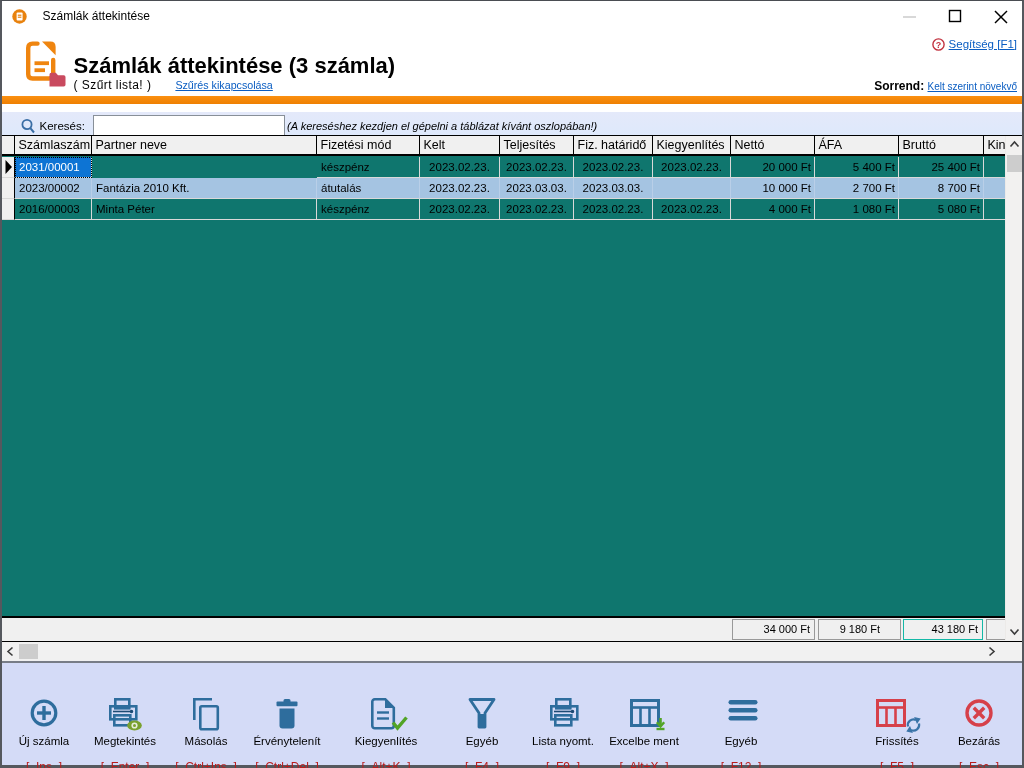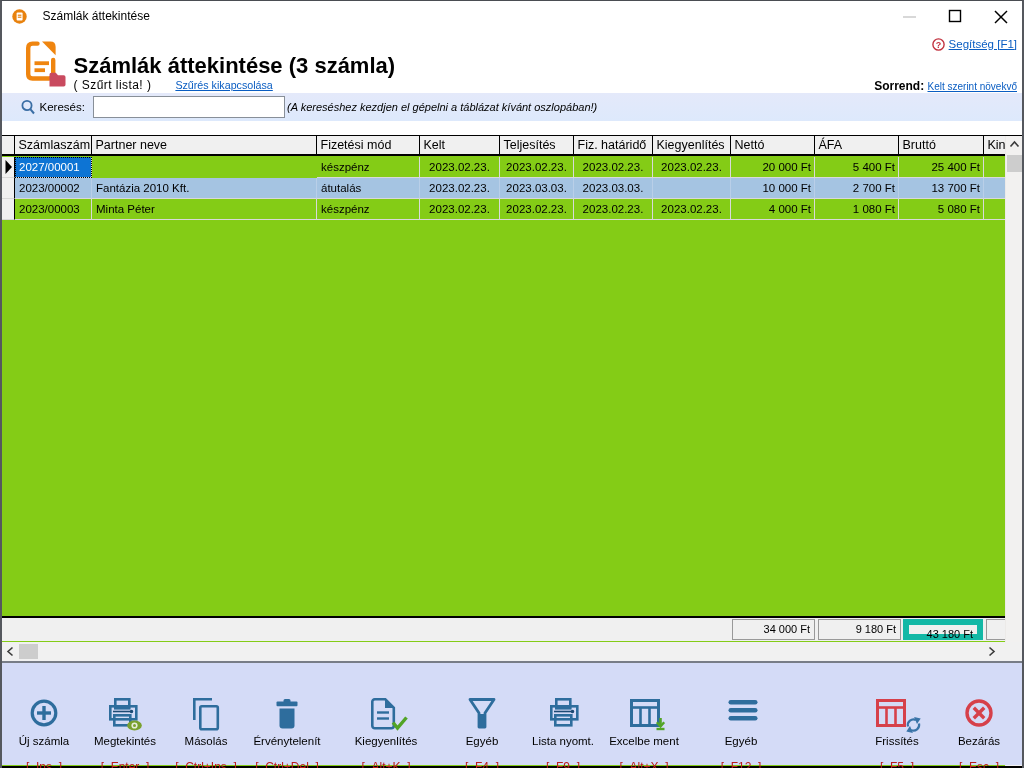--- a/index.html
+++ b/index.html
@@ -17,26 +17,26 @@
 #subline { position:absolute; left:71.5px; top:46.5px; font-size:12px; color:#000; letter-spacing:0.45px; }
 #subline a { color:#0a5dc2; text-decoration:underline; margin-left:24px; font-size:10.7px; letter-spacing:0; }
 #helpline { position:absolute; right:5px; top:7px; font-size:11.5px; }
 #helpline a { color:#0a5dc2; text-decoration:underline; }
 #sorrend { position:absolute; right:5px; top:48px; font-size:12px; color:#000; }
 #sorrend b { font-weight:bold; }
 #sorrend a { color:#0a5dc2; text-decoration:underline; font-size:10px; }
 
 #orangebar { position:absolute; left:2px; right:2px; top:96px; height:8px; background:linear-gradient(#fb9010,#ee7f02); }
 
-#searchbar { position:absolute; left:2px; right:2px; top:93px; height:28px; background:linear-gradient(#e4e9fa,#dde9fc); }
+#searchbar { position:absolute; left:2px; right:2px; top:112px; height:28px; background:linear-gradient(#e4e9fa,#dde9fc); }
 #searchlabel { position:absolute; left:37.5px; top:7.5px; font-size:11.5px; color:#000; }
 #searchinput { position:absolute; left:91px; top:3px; width:192px; height:22px; background:#fff; border:1px solid #888f98; }
 #searchhint { position:absolute; left:285px; top:7.5px; font-size:11px; color:#000;font-style:italic; }
 
-#grid { position:absolute; left:2px; top:135px; width:1020px; height:633px; background:#84cc16; border-top:1px solid #000; border-bottom:2px solid #000; }
+#grid { position:absolute; left:2px; top:135px; width:1020px; height:507px; background:#0f766e; border-top:1px solid #000; border-bottom:2px solid #000; }
 .hdrcell { position:absolute; top:0; height:20px; background:#f0f0f0; border-right:1px solid #000; border-bottom:2px solid #000; font-size:12.5px; line-height:19px; color:#000; padding-left:3.5px; white-space:nowrap; overflow:hidden; }
 .gutter { position:absolute; background:#f0f0f0; border-right:1px solid #000; }
 .cell { position:absolute; font-size:11.5px; line-height:20px; color:#000; white-space:nowrap; overflow:hidden; border-right:1px solid #d9d9d9; border-bottom:1px solid #d9d9d9; padding-left:4px; }
 .r { text-align:right; padding-right:3px; }
 .c { text-align:center; padding-left:0; }
 
 #vscroll { position:absolute; right:0; top:0; width:16px; height:100%; background:#f2f1f0; border-left:1px solid #eceae8; }
 #hscroll { position:absolute; left:2px; right:2px; top:642px; height:19px; background:#f1f1f1; }
 
 #toolbar { position:absolute; left:2px; right:2px; top:661px; bottom:3px; background:#d4dbf7; border-top:2px solid #787d87; }
@@ -105,59 +105,59 @@
   <div class="hdrcell" style="left:982px;width:21px;border-right:none">Kinnlevőség</div>
 
   <div class="gutter" style="left:0;top:21px;width:13px;height:21px;border-bottom:1px solid #d9d9d9">
     <svg width="13" height="20" viewBox="0 0 13 20">
         <path d="M3.5 3 L10 10 L3.5 17 z" fill="#000"></path>
       </svg>
   </div>
   <div class="gutter" style="left:0;top:42px;width:13px;height:21px;border-bottom:1px solid #d9d9d9"></div>
   <div class="gutter" style="left:0;top:63px;width:13px;height:21px;border-bottom:1px solid #d9d9d9"></div>
 
-  <div class="cell" style="left:13px;top:21px;width:77px;height:21px;background:#0d74d4;color:#fff;outline:1px dotted #000;outline-offset:-1px;">2027/00001</div>
+  <div class="cell" style="left:13px;top:21px;width:77px;height:21px;background:#0d74d4;color:#fff;outline:1px dotted #000;outline-offset:-1px;">2031/00001</div>
   <div class="cell" style="left:315px;top:21px;width:103px;height:21px">készpénz</div>
   <div class="cell c" style="left:418px;top:21px;width:80px;height:21px">2023.02.23.</div>
   <div class="cell c" style="left:498px;top:21px;width:74px;height:21px">2023.02.23.</div>
   <div class="cell c" style="left:572px;top:21px;width:79px;height:21px">2023.02.23.</div>
   <div class="cell c" style="left:651px;top:21px;width:78px;height:21px">2023.02.23.</div>
   <div class="cell r" style="left:729px;top:21px;width:84px;height:21px">20 000 Ft</div>
   <div class="cell r" style="left:813px;top:21px;width:84px;height:21px">5 400 Ft</div>
   <div class="cell r" style="left:897px;top:21px;width:85px;height:21px">25 400 Ft</div>
   <div class="cell" style="left:982px;top:21px;width:21px;height:21px;border-right:none"></div>
 
   <div class="cell" style="left:13px;top:42px;width:77px;height:21px;background:#a5c4e2;border-right-color:#b9cfe8">2023/00002</div>
   <div class="cell" style="left:90px;top:42px;width:225px;height:21px;background:#a5c4e2;border-right-color:#b9cfe8">Fantázia 2010 Kft.</div>
   <div class="cell" style="left:315px;top:42px;width:103px;height:21px;background:#a5c4e2;border-right-color:#b9cfe8">átutalás</div>
   <div class="cell c" style="left:418px;top:42px;width:80px;height:21px;background:#a5c4e2;border-right-color:#b9cfe8">2023.02.23.</div>
   <div class="cell c" style="left:498px;top:42px;width:74px;height:21px;background:#a5c4e2;border-right-color:#b9cfe8">2023.03.03.</div>
   <div class="cell c" style="left:572px;top:42px;width:79px;height:21px;background:#a5c4e2;border-right-color:#b9cfe8">2023.03.03.</div>
   <div class="cell" style="left:651px;top:42px;width:78px;height:21px;background:#a5c4e2;border-right-color:#b9cfe8"></div>
   <div class="cell r" style="left:729px;top:42px;width:84px;height:21px;background:#a5c4e2;border-right-color:#b9cfe8">10 000 Ft</div>
   <div class="cell r" style="left:813px;top:42px;width:84px;height:21px;background:#a5c4e2;border-right-color:#b9cfe8">2 700 Ft</div>
-  <div class="cell r" style="left:897px;top:42px;width:85px;height:21px;background:#a5c4e2;border-right-color:#b9cfe8">13 700 Ft</div>
+  <div class="cell r" style="left:897px;top:42px;width:85px;height:21px;background:#a5c4e2;border-right-color:#b9cfe8">8 700 Ft</div>
   <div class="cell" style="left:982px;top:42px;width:21px;height:21px;background:#a5c4e2;border-right:none"></div>
 
-  <div class="cell" style="left:13px;top:63px;width:77px;height:21px">2023/00003</div>
+  <div class="cell" style="left:13px;top:63px;width:77px;height:21px">2016/00003</div>
   <div class="cell" style="left:90px;top:63px;width:225px;height:21px">Minta Péter</div>
   <div class="cell" style="left:315px;top:63px;width:103px;height:21px">készpénz</div>
   <div class="cell c" style="left:418px;top:63px;width:80px;height:21px">2023.02.23.</div>
   <div class="cell c" style="left:498px;top:63px;width:74px;height:21px">2023.02.23.</div>
   <div class="cell c" style="left:572px;top:63px;width:79px;height:21px">2023.02.23.</div>
   <div class="cell c" style="left:651px;top:63px;width:78px;height:21px">2023.02.23.</div>
   <div class="cell r" style="left:729px;top:63px;width:84px;height:21px">4 000 Ft</div>
   <div class="cell r" style="left:813px;top:63px;width:84px;height:21px">1 080 Ft</div>
   <div class="cell r" style="left:897px;top:63px;width:85px;height:21px">5 080 Ft</div>
   <div class="cell" style="left:982px;top:63px;width:21px;height:21px;border-right:none"></div>
 
   <div class="abs" style="left:0;top:480px;width:1020px;height:25px;background:#f0f0f0;border-top:2px solid #000">
     <div class="abs" style="left:730px;top:1px;width:83px;height:21px;border:1px solid #999;font-size:11px;line-height:19px;text-align:right;padding-right:4px">34 000 Ft</div>
-    <div class="abs" style="left:816px;top:1px;width:83px;height:21px;border:1px solid #999;font-size:11px;line-height:19px;text-align:right;padding-right:4px">9 180 Ft</div>
-    <div class="abs" style="left:901px;top:1px;width:80px;height:21px;border:6px solid #14b8a6;font-size:11px;line-height:19px;text-align:right;padding-right:4px">43 180 Ft</div>
+    <div class="abs" style="left:816px;top:1px;width:83px;height:21px;border:1px solid #999;font-size:11px;line-height:19px;text-align:right;padding-right:20px">9 180 Ft</div>
+    <div class="abs" style="left:901px;top:1px;width:80px;height:21px;border:1px solid #14b8a6;font-size:11px;line-height:19px;text-align:right;padding-right:4px">43 180 Ft</div>
     <div class="abs" style="left:984px;top:1px;width:30px;height:21px;border:1px solid #999"></div>
   </div>
 
   <div id="vscroll" style="left:1003px;width:17px">
     <svg class="abs" style="left:0;top:0" width="17" height="17" viewBox="0 0 17 17">
         <path d="M4.5 10.5 L8.5 6 L12.5 10.5" fill="none" stroke="#3c3c3c" stroke-width="1.6"></path>
       </svg>
     <div class="abs" style="left:1px;top:19px;width:15px;height:17px;background:#cdcdcd"></div>
     <svg class="abs" style="left:0;bottom:0" width="17" height="17" viewBox="0 0 17 17">
         <path d="M4.5 6.5 L8.5 11 L12.5 6.5" fill="none" stroke="#3c3c3c" stroke-width="1.6"></path>

